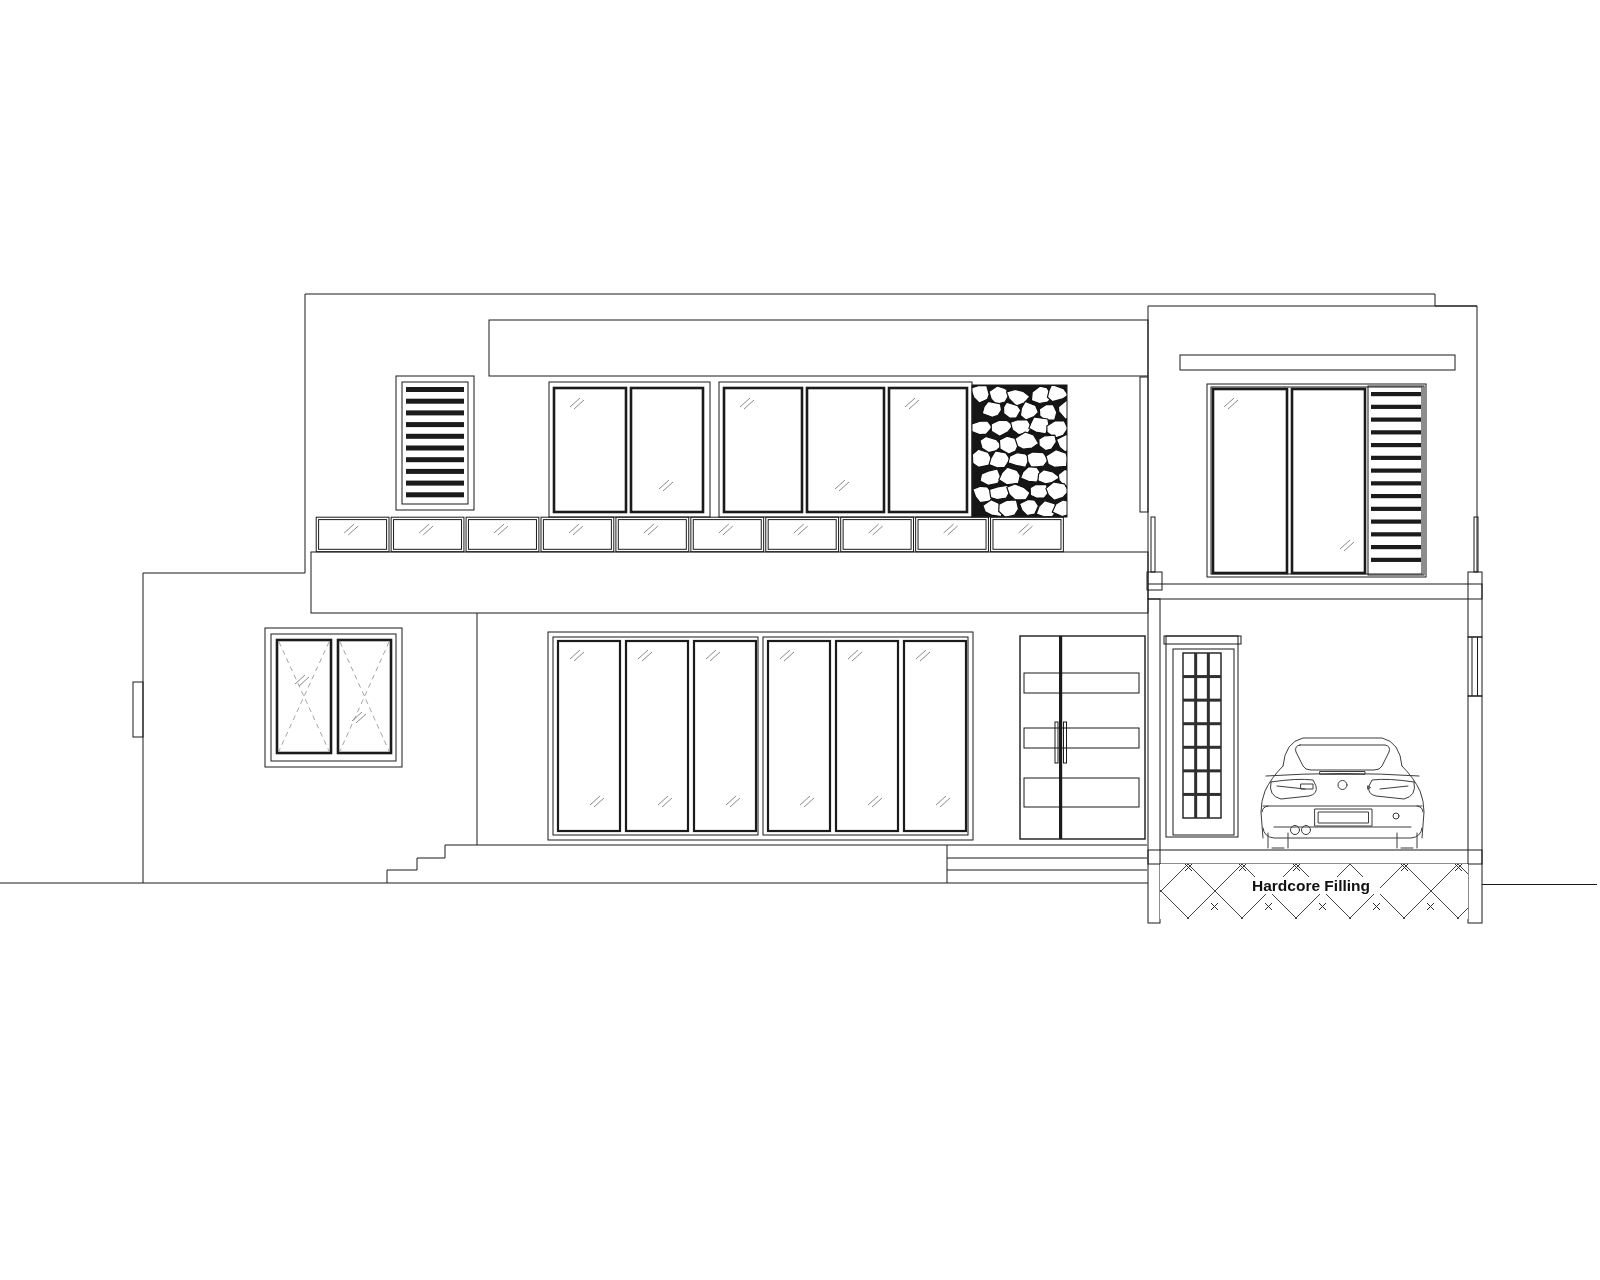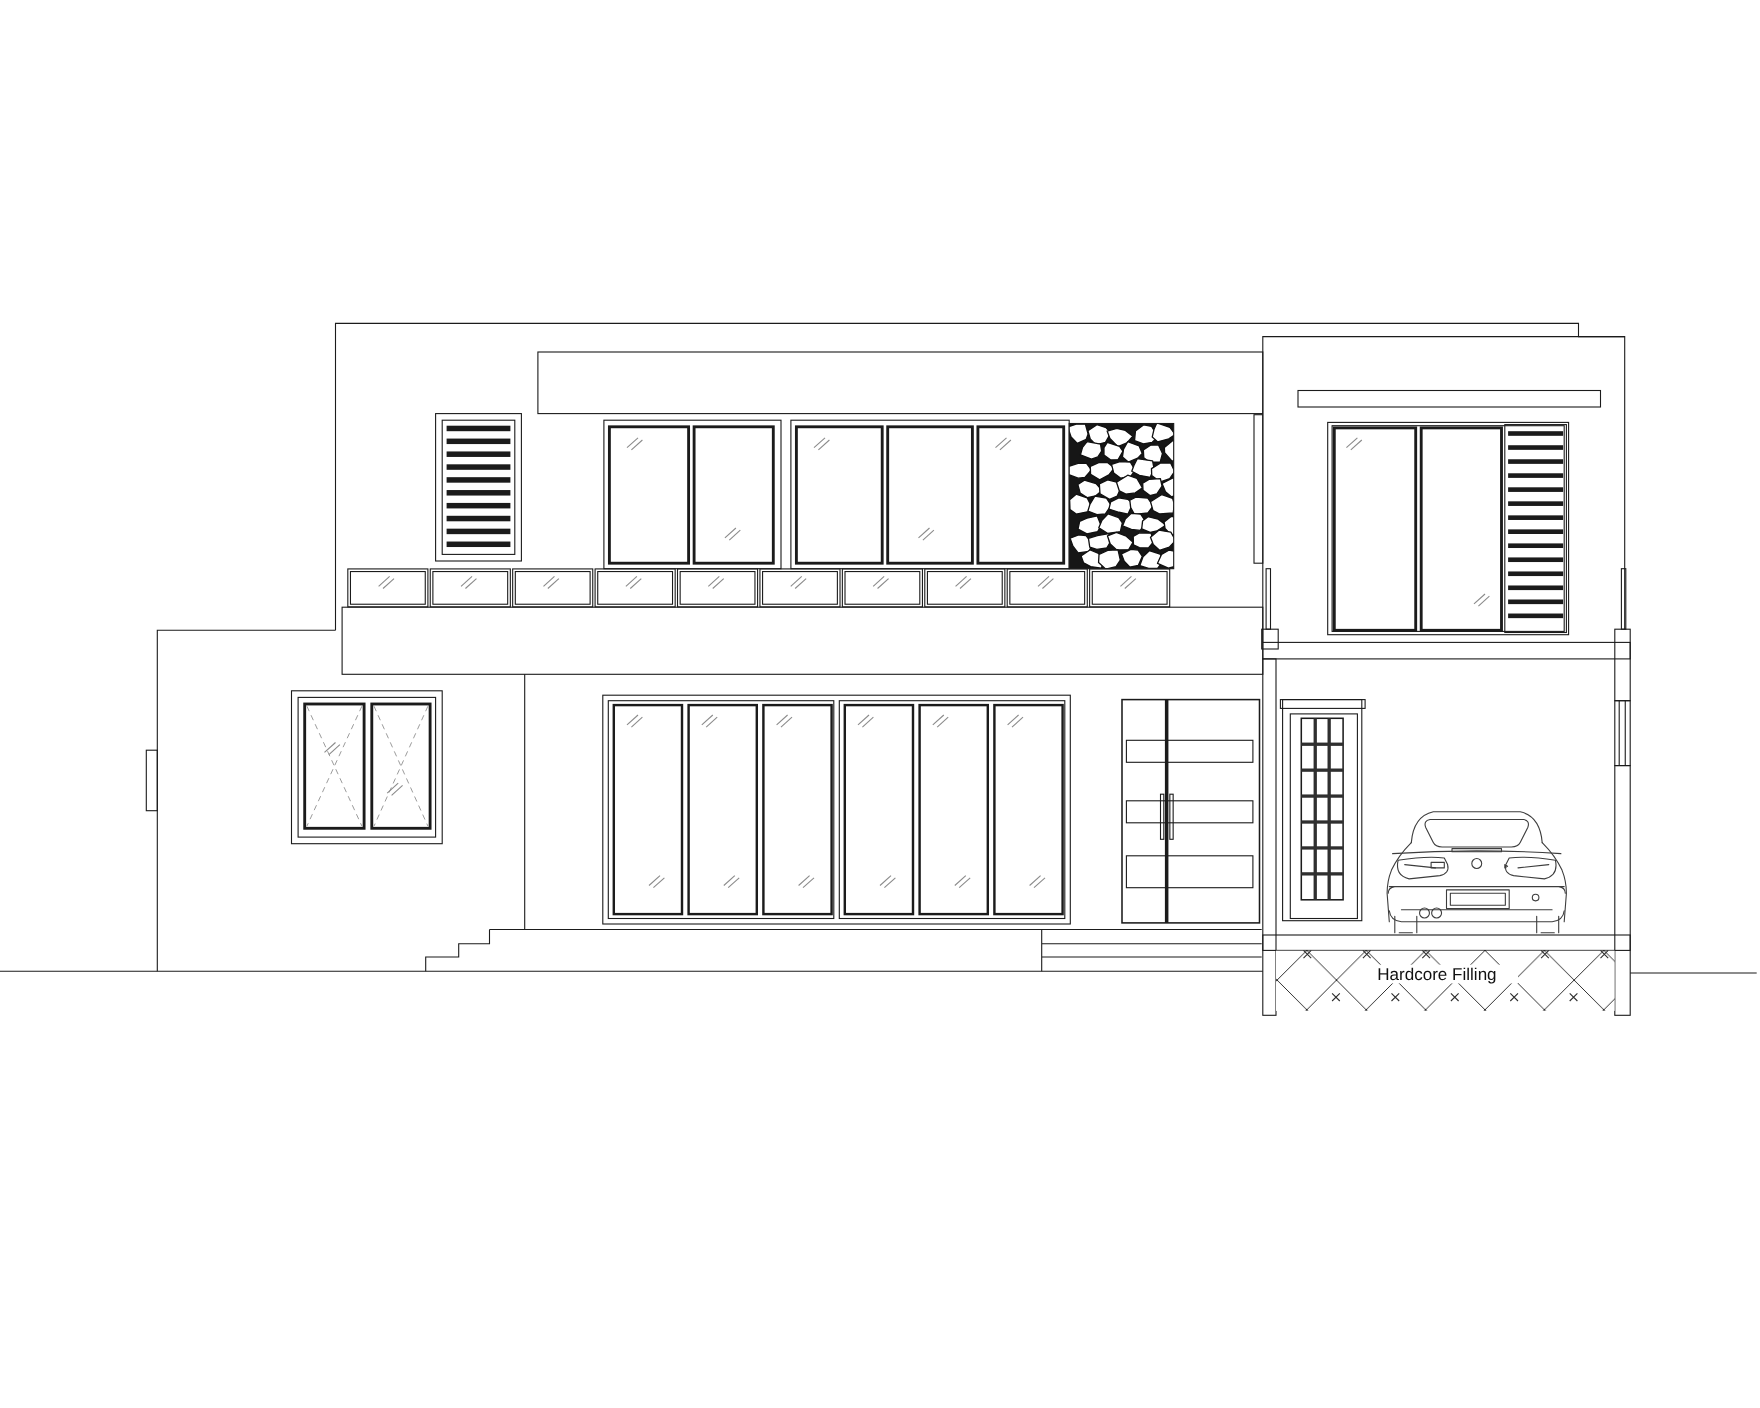--- a/index.html
+++ b/index.html
@@ -1,17 +1,17 @@
 <!DOCTYPE html>
 <html><head>
 <meta charset="utf-8">
 <style>
   html,body{margin:0;padding:0;background:#ffffff;}
   .canvas{position:relative;width:1600px;height:1280px;background:#ffffff;overflow:hidden;
-          font-family:"Liberation Sans", sans-serif;}
+          font-family:"Liberation Sans", sans-serif;font-weight:bold;}
   svg{position:absolute;left:0;top:0;}
   .ln{stroke:#1b1b1b;stroke-width:1;fill:none;}
   .ln2{stroke:#1b1b1b;stroke-width:1.4;fill:none;}
   .thk{stroke:#1b1b1b;stroke-width:2.6;fill:none;}
   .thk2{stroke:#1b1b1b;stroke-width:2.2;fill:none;}
   .bar{fill:#1b1b1b;stroke:none;}
   .anno{font-family:"Liberation Sans", sans-serif;font-size:15.5px;fill:#111;}
   .dashx{stroke:#9a9a9a;stroke-width:0.9;stroke-dasharray:5 4;fill:none;}
   .carln{stroke:#3d3d3d;stroke-width:1;fill:none;stroke-linejoin:round;stroke-linecap:round;}
 </style>

